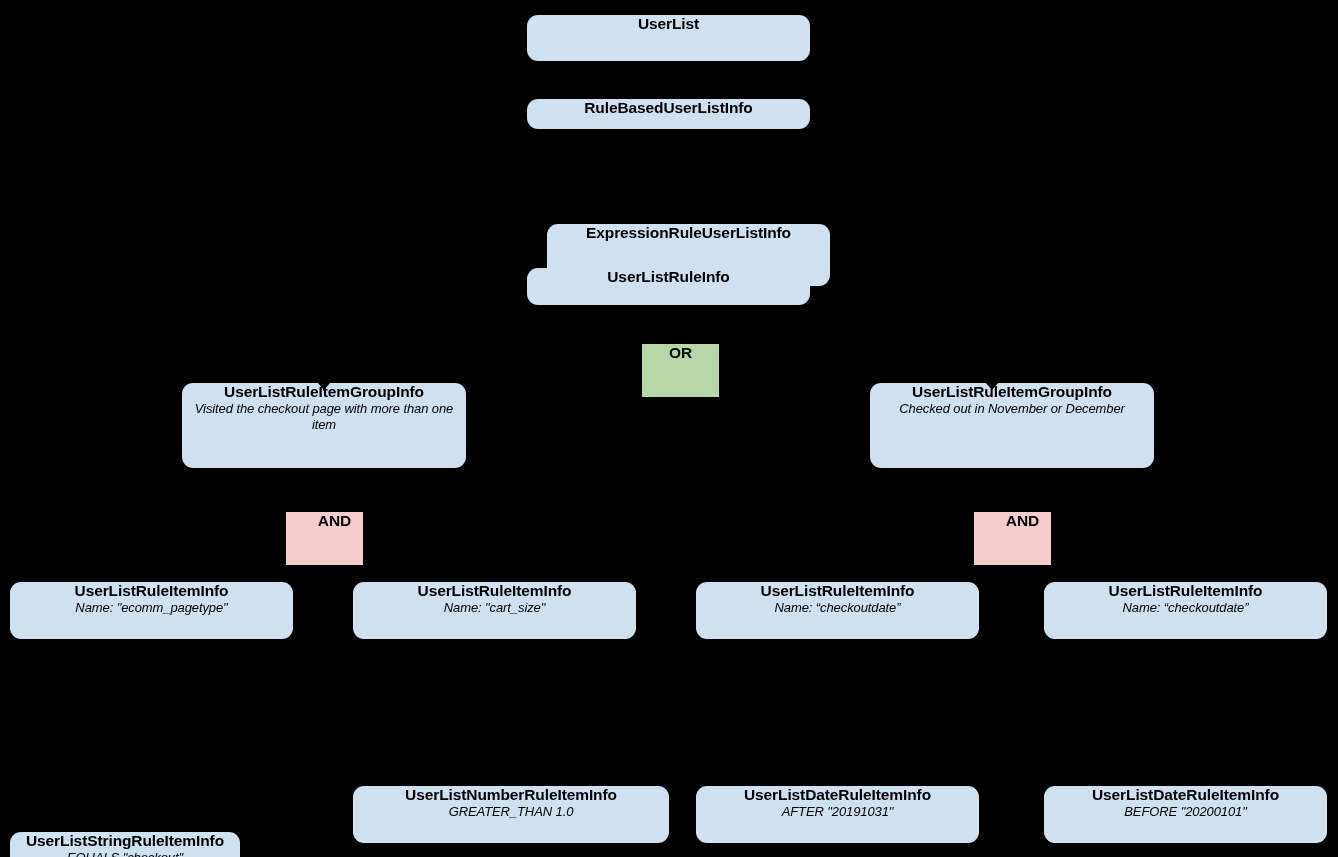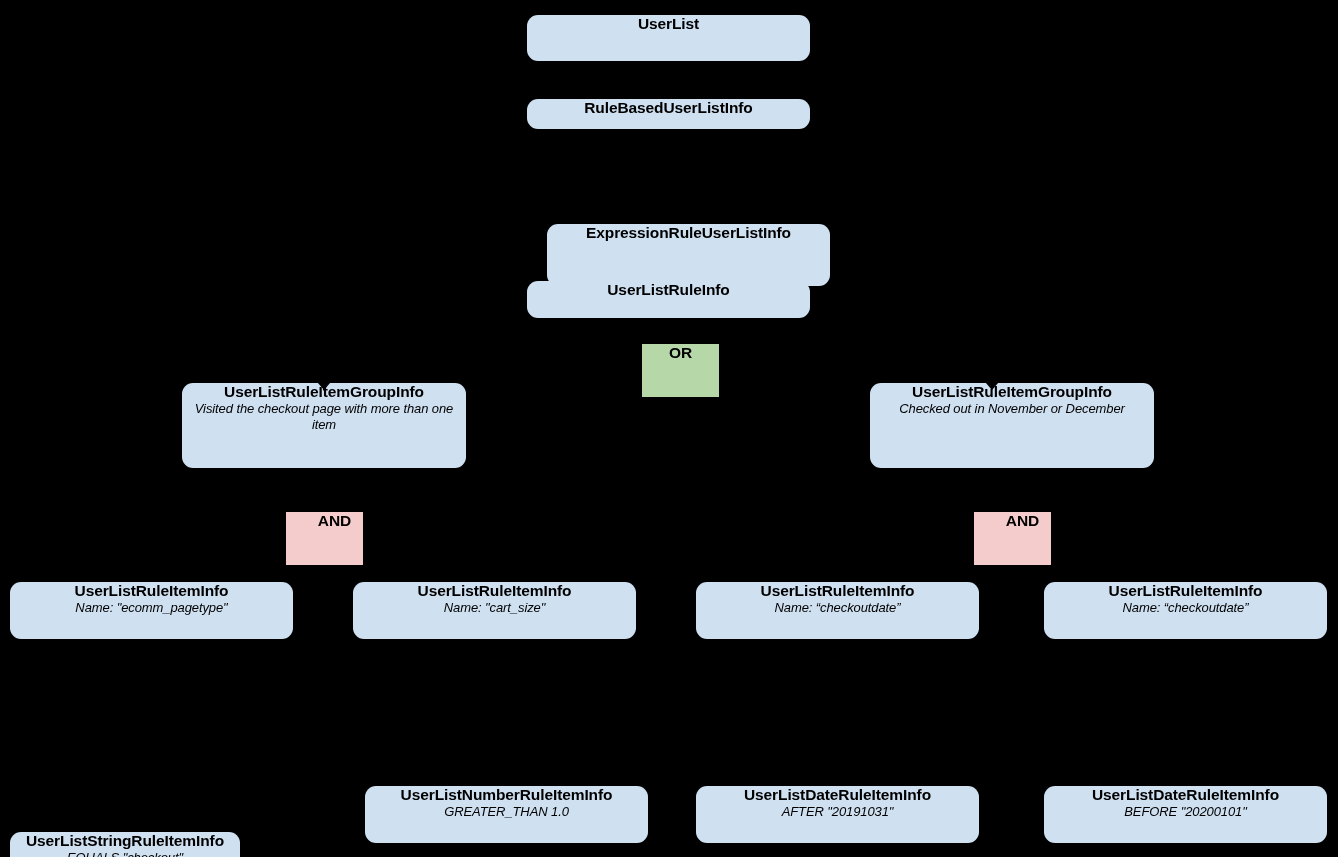--- a/index.html
+++ b/index.html
@@ -85,21 +85,21 @@
   </div>
 
   <div class="node box" style="left:527px; top:99px; width:283px; height:30px;">
     <div class="title">RuleBasedUserListInfo</div>
   </div>
 
   <div class="node box" style="left:547px; top:184px; width:283px; height:62px;margin-top:40px;">
     <div class="title">ExpressionRuleUserListInfo</div>
   </div>
 
-  <div class="node box" style="left:527px; top:281px; width:283px; height:37px;">
+  <div class="node box" style="left:527px; top:268px; width:283px; height:37px;">
     <div class="title">UserListRuleInfo</div>
   </div>
 
   <div class="node op op-or" style="left:630px; top:344px; width:77px; height:53px;">
     <div class="title">OR</div>
   </div>
 
   <div class="node box" style="left:182px; top:383px; width:284px; height:85px;">
     <div class="title">UserListRuleItemGroupInfo</div>
     <div class="subtitle">Visited the checkout page with more than one item</div>
@@ -138,21 +138,21 @@
   <div class="node box" style="left:1044px; top:582px; width:283px; height:57px;">
     <div class="title">UserListRuleItemInfo</div>
     <div class="subtitle nowrap">Name: “checkoutdate”</div>
   </div>
 
   <div class="node box" style="left:10px; top:832px; width:230px; height:57px;">
     <div class="title">UserListStringRuleItemInfo</div>
     <div class="subtitle nowrap">EQUALS "checkout"</div>
   </div>
 
-  <div class="node box" style="left:353px; top:786px; width:283px; height:57px;margin-left:12px;">
+  <div class="node box" style="left:353px; top:786px; width:316px; height:57px;">
     <div class="title">UserListNumberRuleItemInfo</div>
     <div class="subtitle nowrap">GREATER_THAN 1.0</div>
   </div>
 
   <div class="node box" style="left:696px; top:786px; width:283px; height:57px;">
     <div class="title">UserListDateRuleItemInfo</div>
     <div class="subtitle nowrap">AFTER "20191031"</div>
   </div>
 
   <div class="node box" style="left:1044px; top:786px; width:283px; height:57px;">

